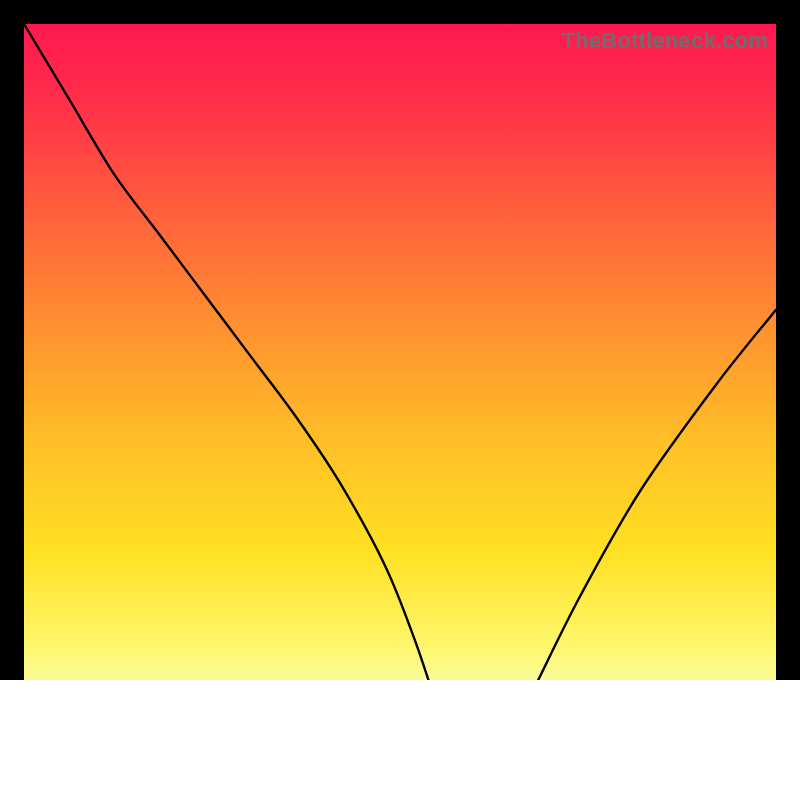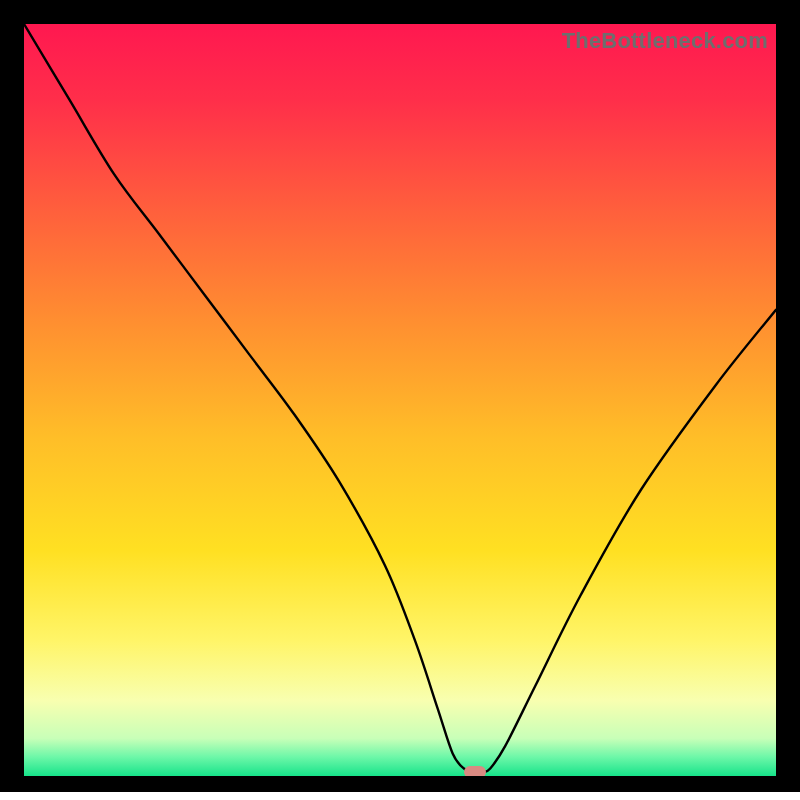--- a/index.html
+++ b/index.html
@@ -3,21 +3,21 @@
 <meta charset="utf-8">
 <style>
   body {
     margin: 0;
     padding: 0;
     background: #fff;
   }
   .chart-container {
     position: relative;
     width: 800px;
-    height: 792px;
+    height: 680px;
     background: #000;
   }
   .plot-area {
     position: absolute;
     left: 24px;
     top: 24px;
     width: 752px;
     height: 752px;
     overflow: hidden;
   }

